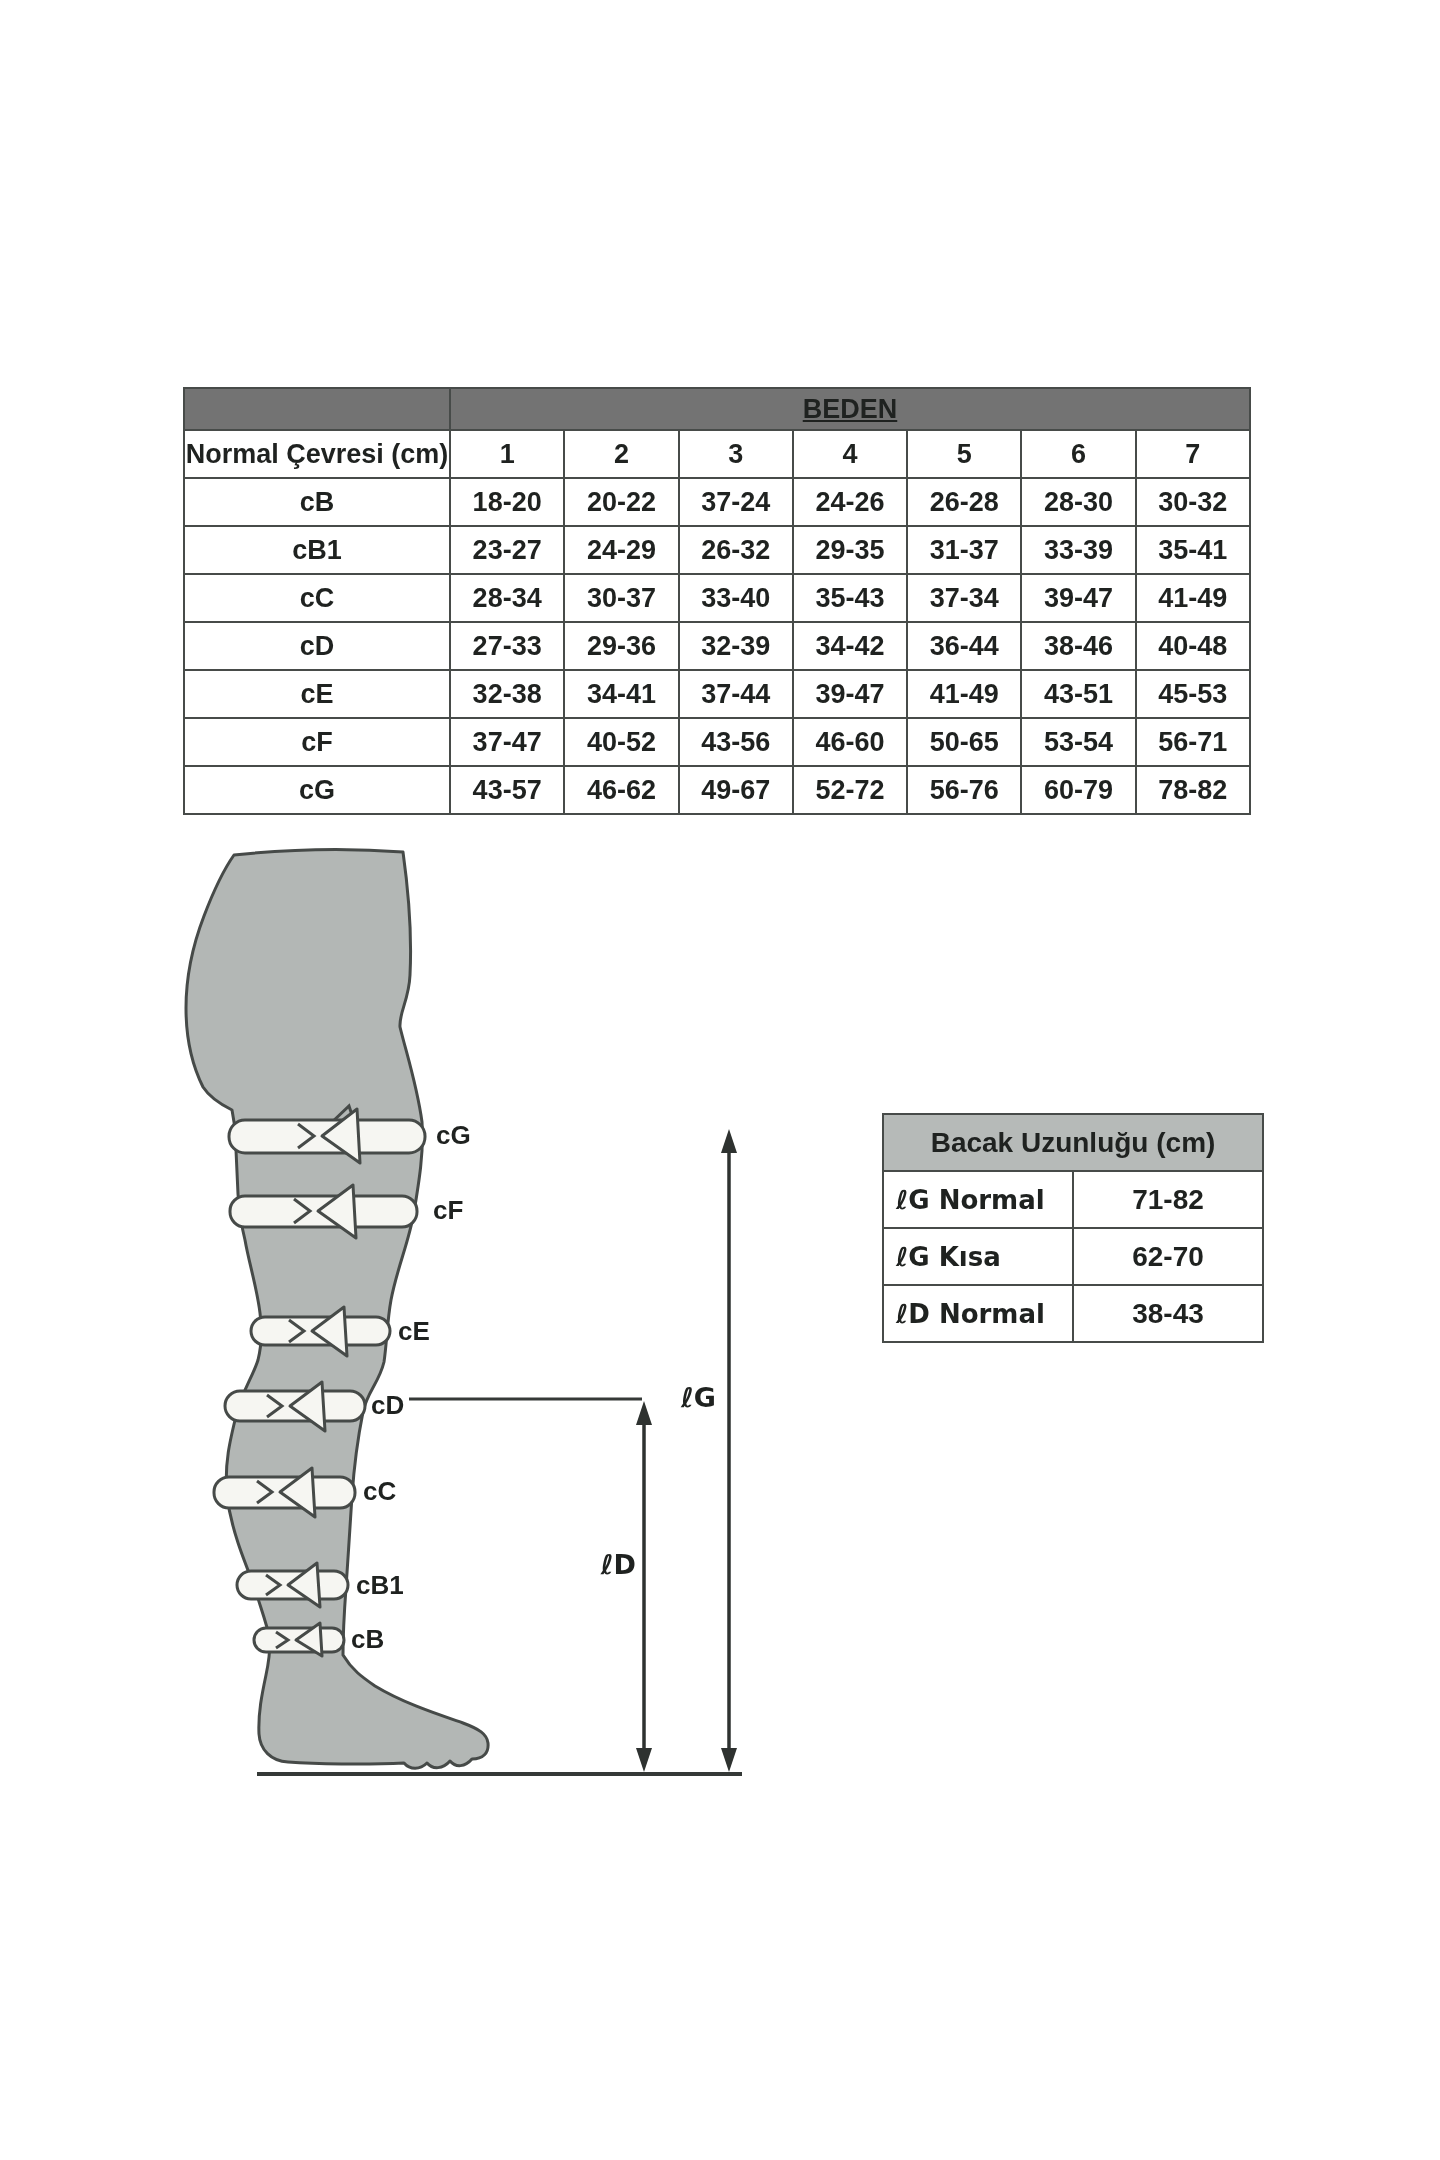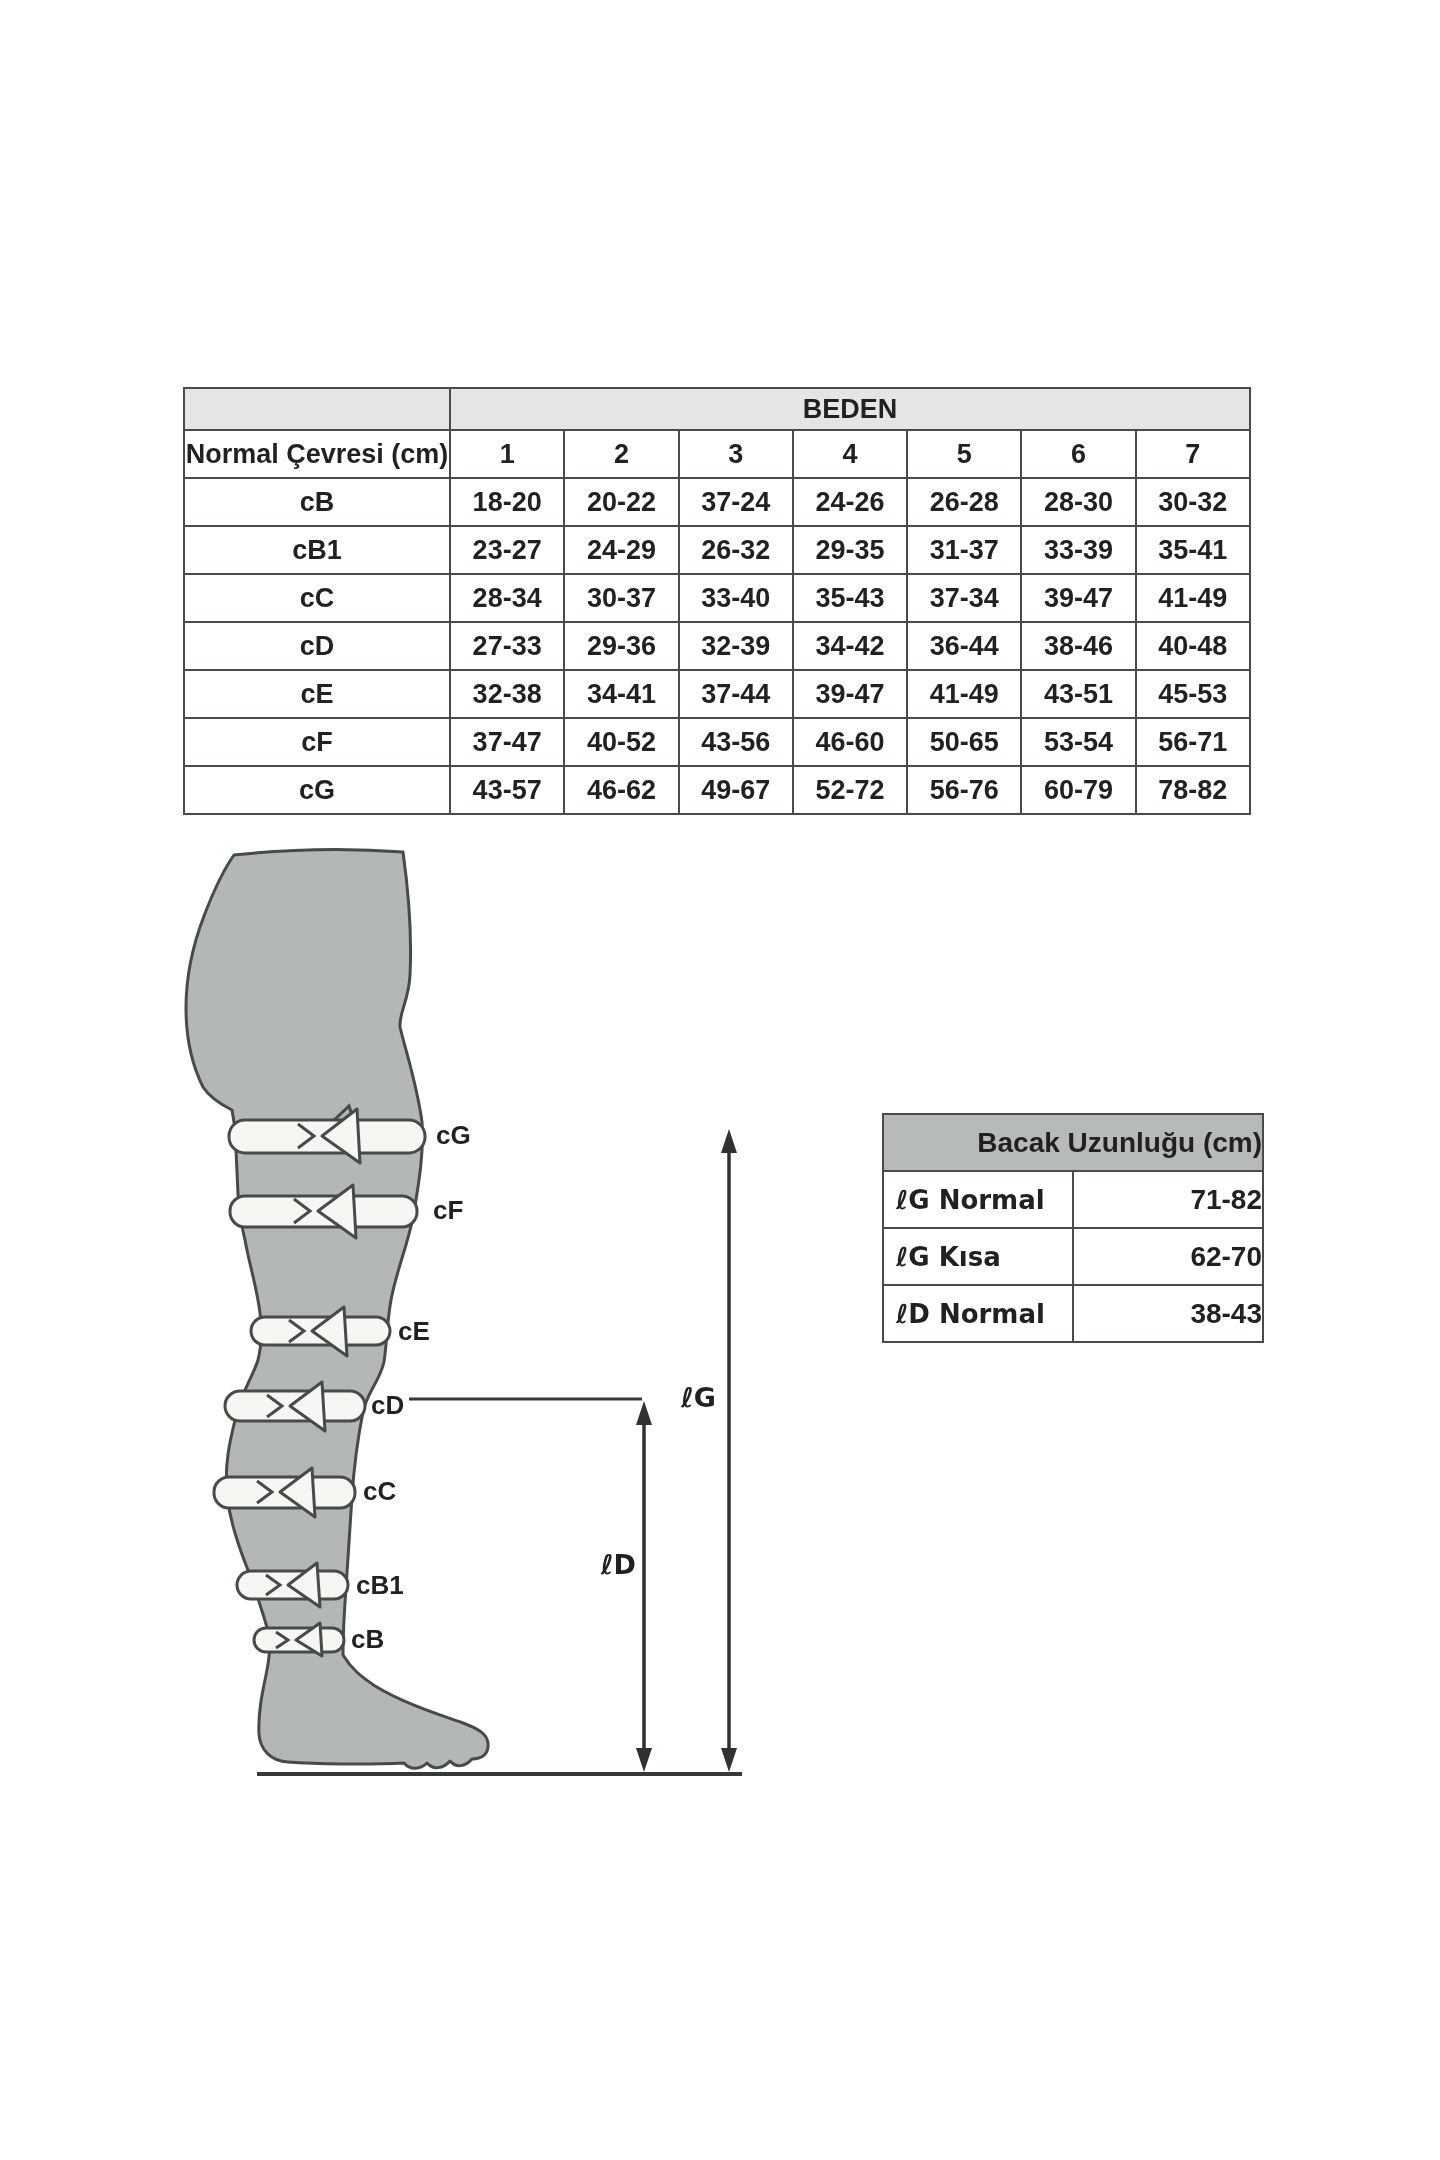--- a/index.html
+++ b/index.html
@@ -10,29 +10,29 @@
   
   table{border-collapse:collapse;table-layout:fixed;}
   .size-table{
     position:absolute;left:183px;top:387px;width:1068px;
     font-size:27px;font-weight:bold;text-align:center;
   }
   .size-table td,.size-table th{
     border:2px solid #474b49;height:46px;padding:0;
     font-weight:bold;color:#1f2220;white-space:nowrap;
   }
-  .size-table .hdr td{background:#e5e5e5;height:40px;}
+  .size-table .hdr td{background:#737373;height:40px;text-decoration:underline;}
   .size-table col.c0{width:266px;}
   
   .len-table{
     position:absolute;left:882px;top:1113px;width:380px;
     font-size:28px;font-weight:bold;text-align:center;
   }
   .len-table td{
-    border:2px solid #474b49;height:55px;padding:0;color:#1f2220;white-space:nowrap;text-align:right;
+    border:2px solid #474b49;height:55px;padding:0;color:#1f2220;white-space:nowrap;
   }
   .len-table .hdr td{background:#b6bab8;}
   .len-table td.lab{text-align:left;padding-left:12px;font-family:"DejaVu Sans","Liberation Sans",sans-serif;font-size:26px;}
   .len-table col{width:190px;}
   
   .diagram{position:absolute;left:0;top:0;width:1440px;height:2160px;}
   .band-label{font:bold 26px "Liberation Sans",sans-serif;fill:#1f2220;}
   .len-label{font:600 27px "DejaVu Sans",sans-serif;fill:#1f2220;}
 </style>
 </head>

